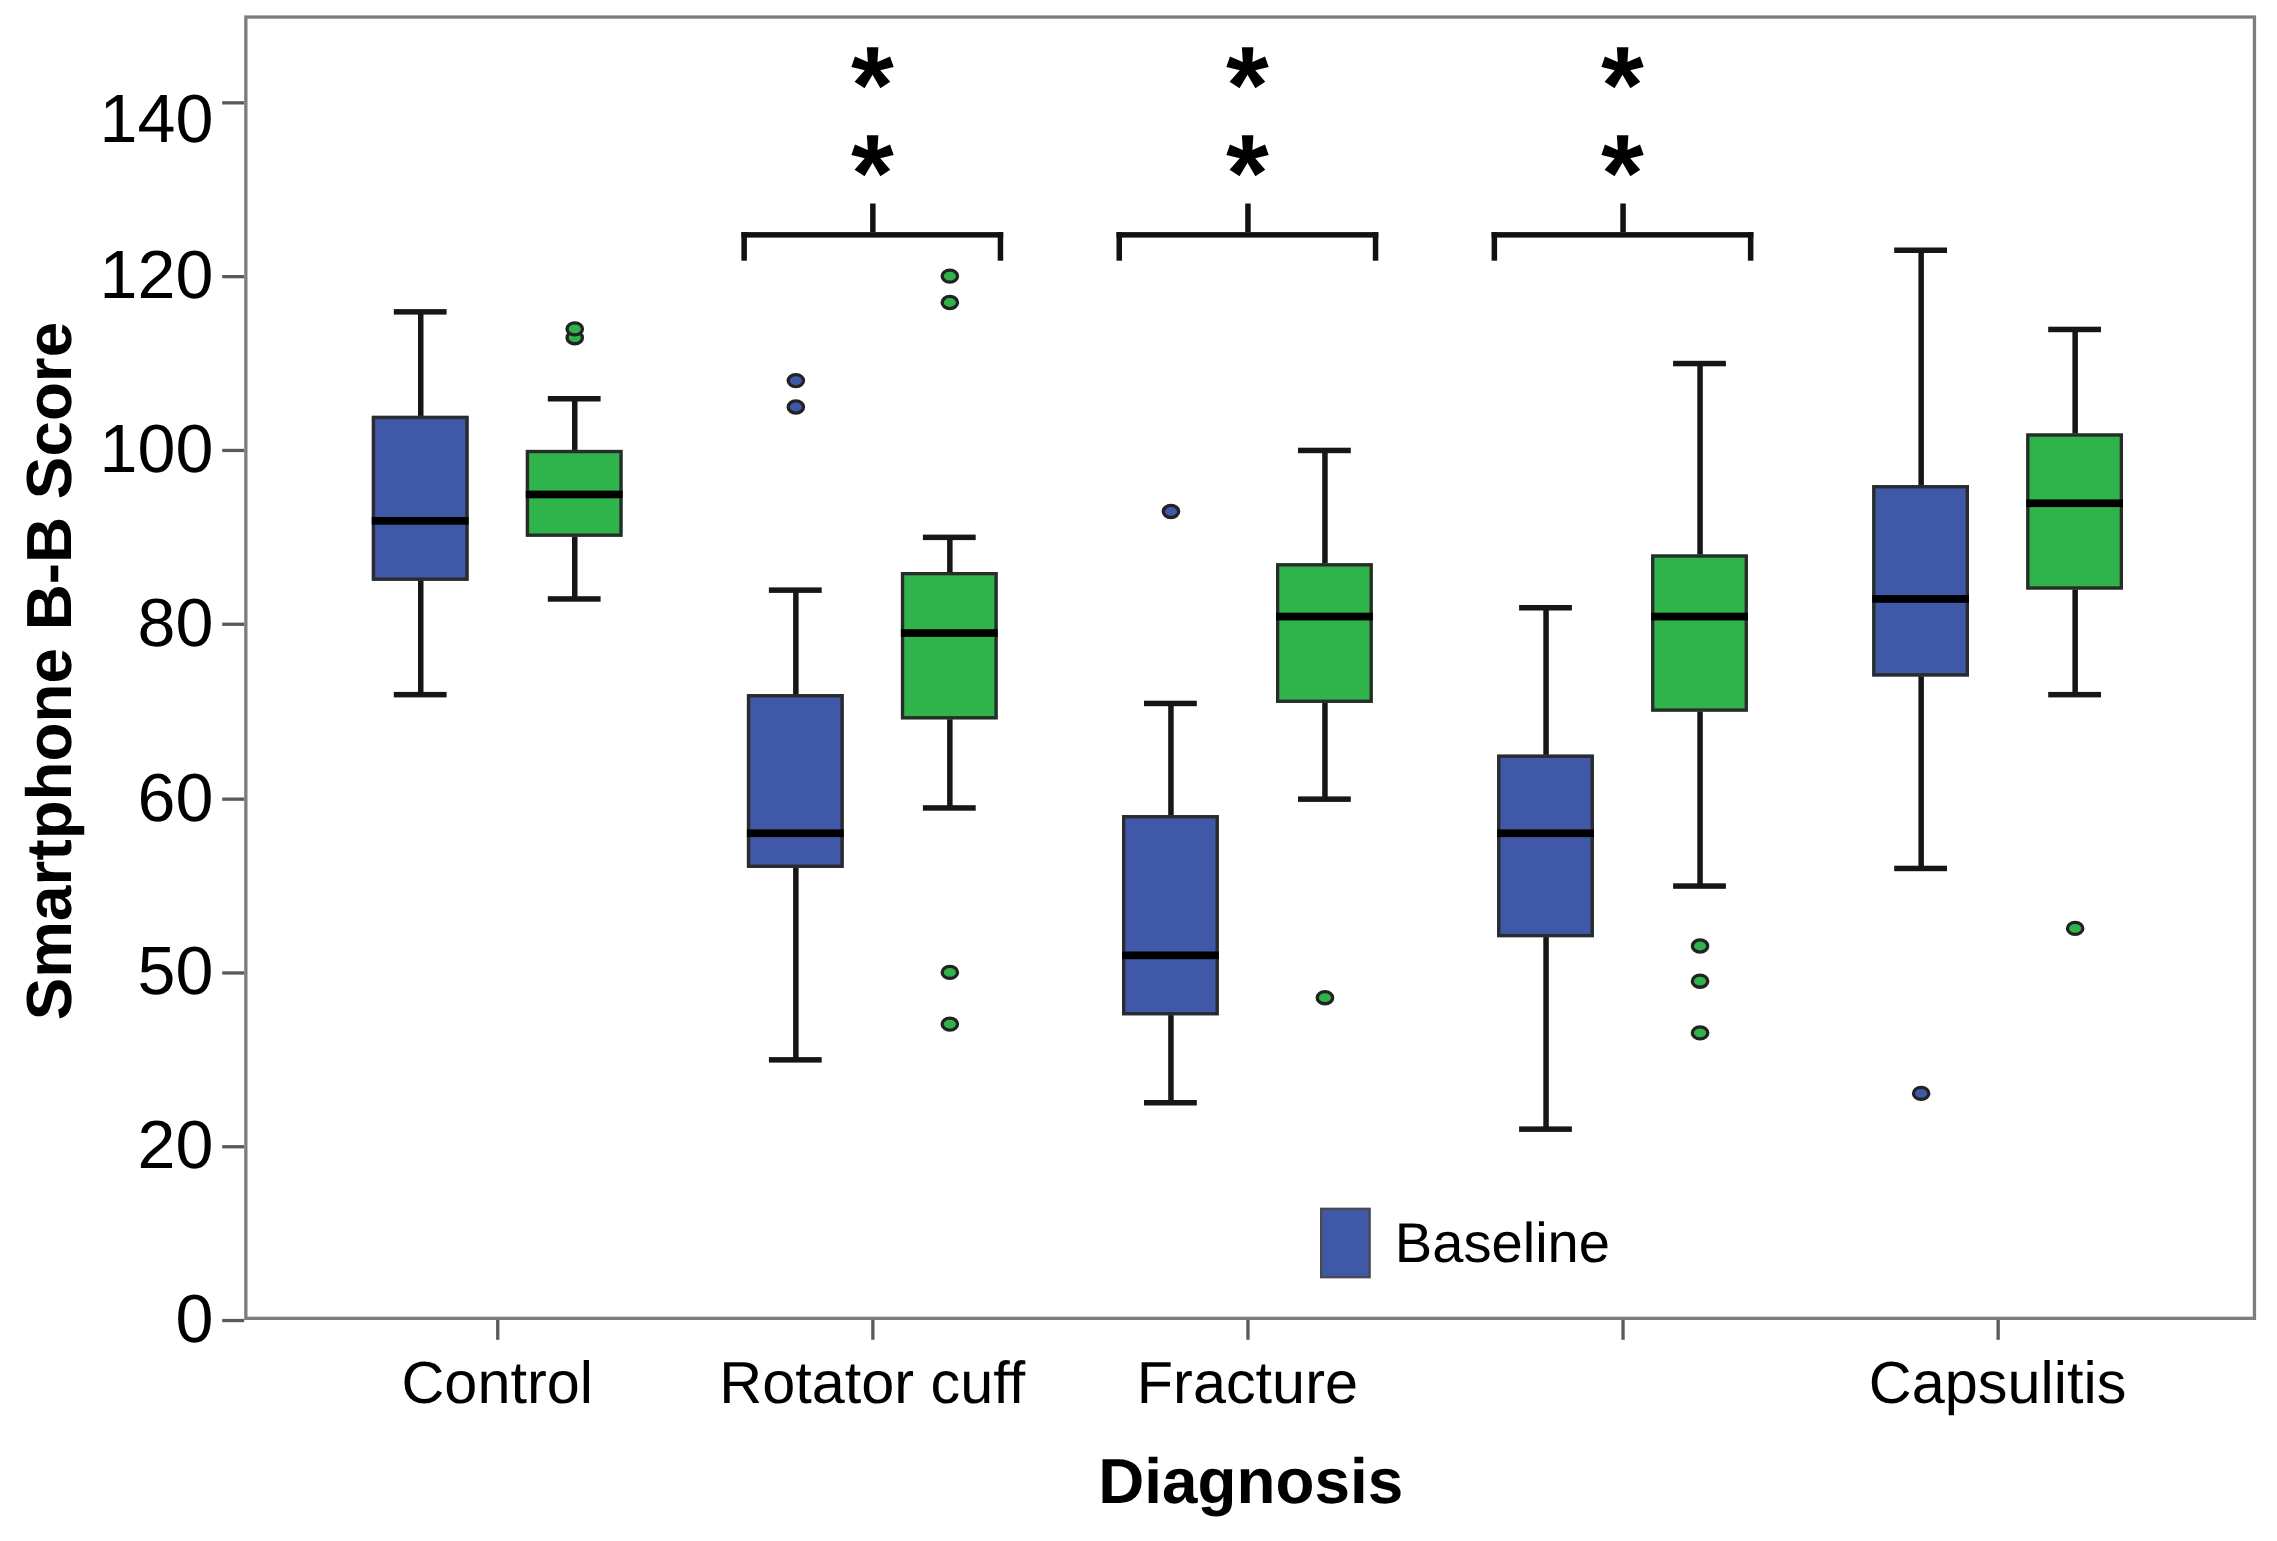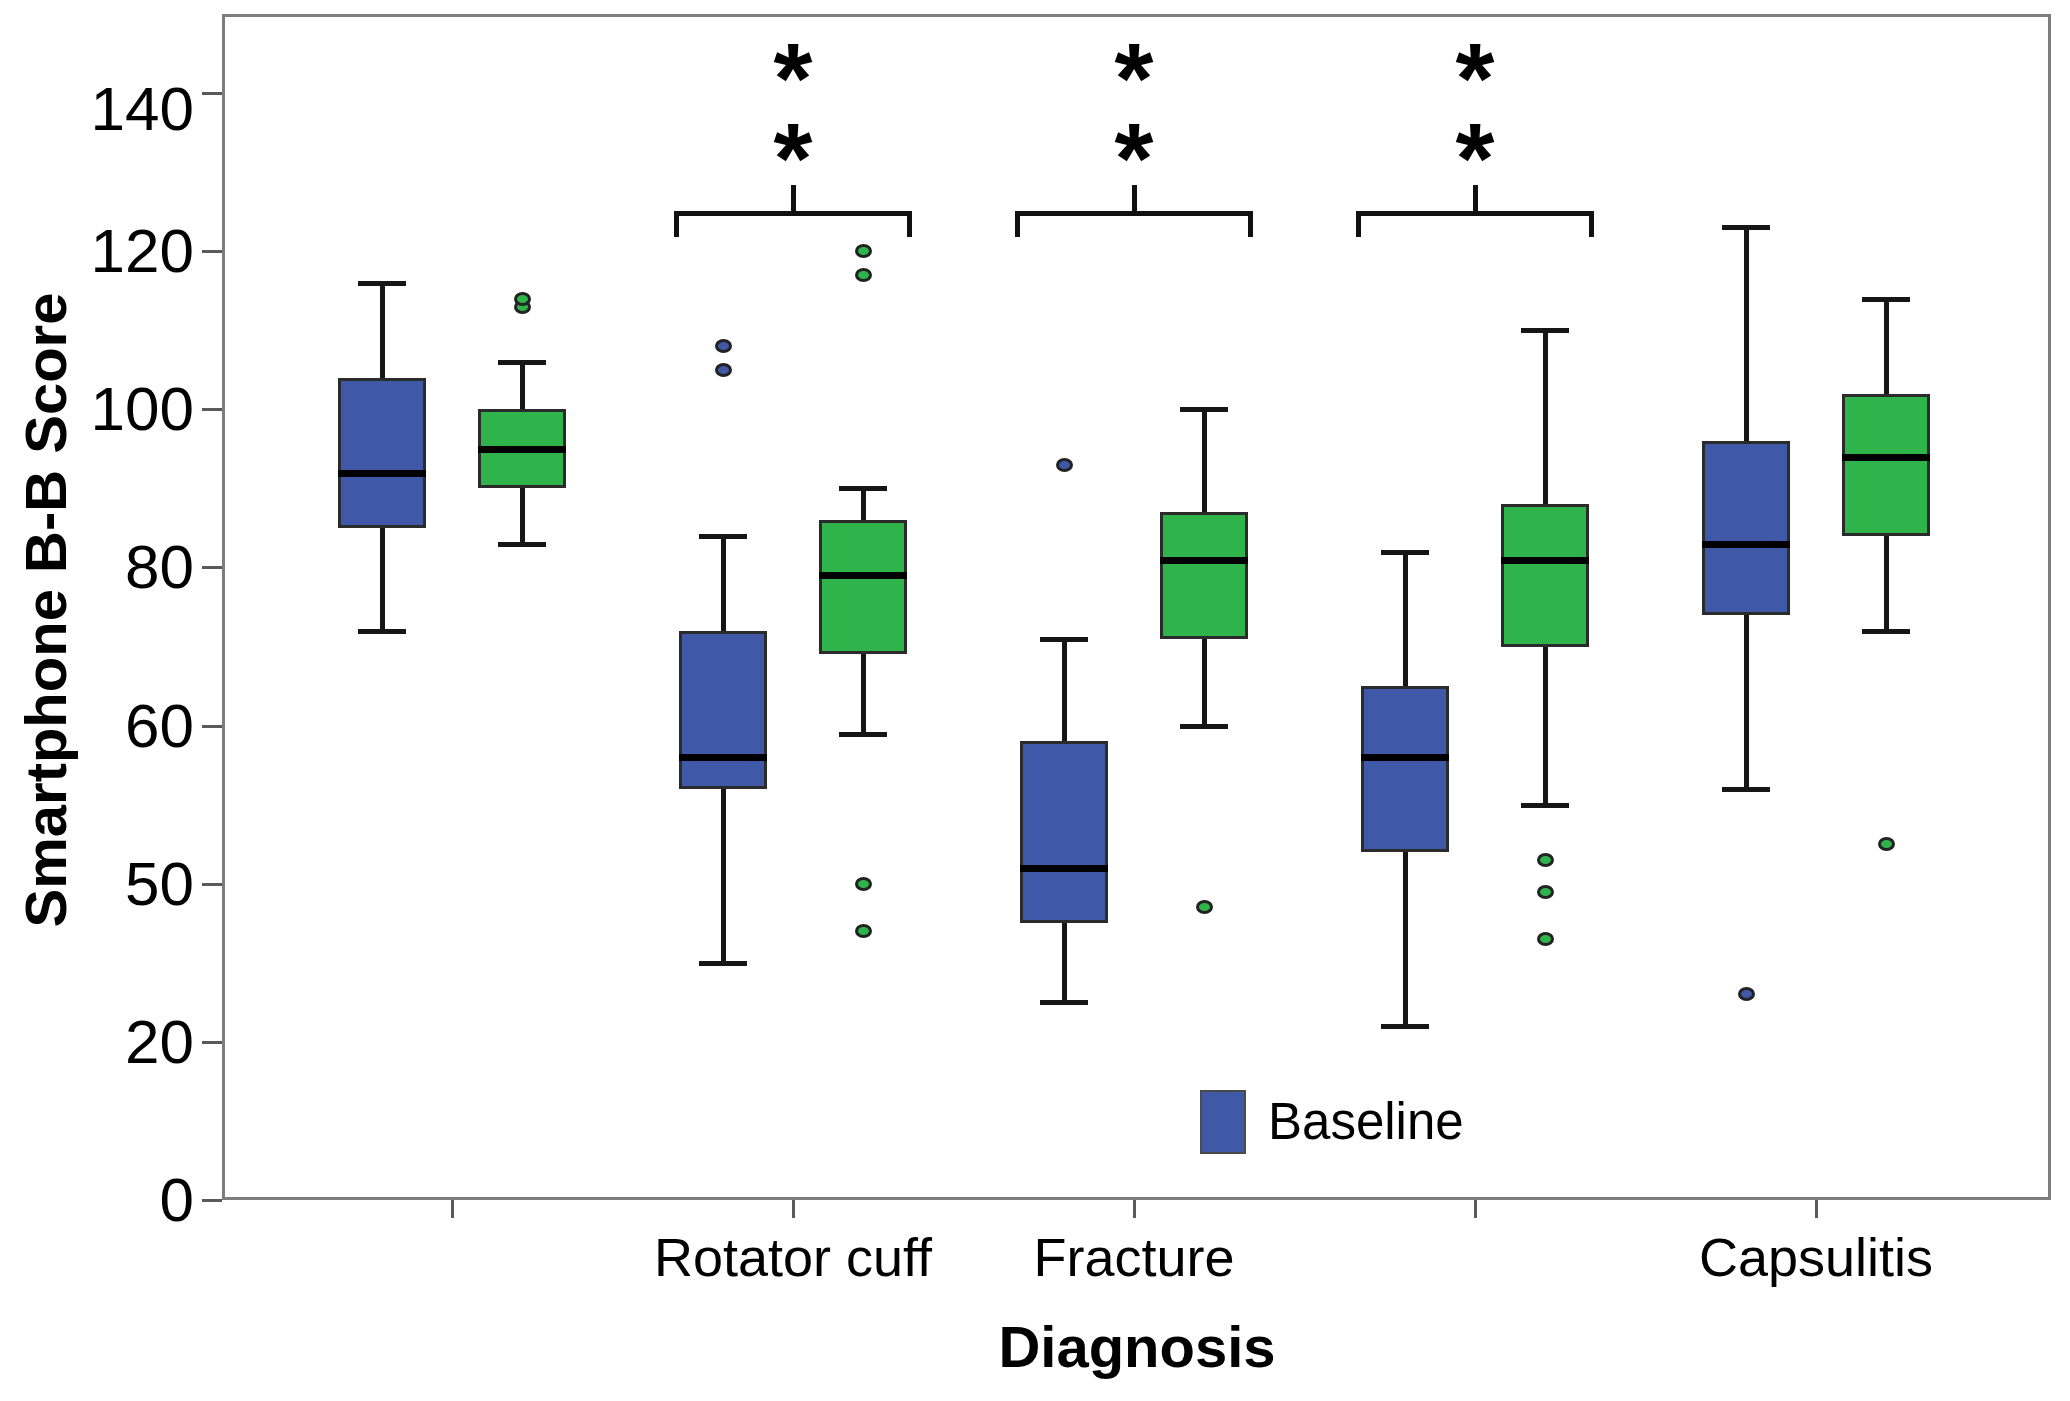--- a/index.html
+++ b/index.html
@@ -37,21 +37,21 @@
   .median-line{position:absolute;height:7px;background:#000;}
   .outlier{position:absolute;width:17px;height:14px;border-radius:50%;
     box-sizing:border-box;border:3px solid #222;}
   .sig-bar{position:absolute;height:5px;background:#111;}
   .sig-end{position:absolute;width:5px;background:#111;}
   .sig-stars{
     position:absolute;text-align:center;color:#000;font-weight:bold;
     font-size:100px;line-height:80px;white-space:pre-line;
   }
   .legend{position:absolute;left:1195px;top:1090px;width:840px;height:80px;}
-  .legend-entry{position:absolute;top:0;height:80px;display:flex;align-items:flex-start;}
+  .legend-entry{position:absolute;top:0;height:80px;display:flex;align-items:center;}
   .legend-swatch{display:inline-block;width:46px;height:64px;
     box-sizing:border-box;border:2px solid #4a4a4a;}
   .legend-label{font-size:51px;color:#000;margin-left:22px;line-height:64px;}
 </style>
 </head>
 <body>
 
 <div class="canvas">
 
   <div class="plot-area"></div>
@@ -67,20 +67,21 @@
       <div class="ytick-label" style="left: 44px; top: 694.6px;">60</div>
       <div class="ytick-mark" style="left: 202px; top: 566.467px;"></div>
       <div class="ytick-label" style="left: 44px; top: 536.467px;">80</div>
       <div class="ytick-mark" style="left: 202px; top: 408.333px;"></div>
       <div class="ytick-label" style="left: 44px; top: 378.333px;">100</div>
       <div class="ytick-mark" style="left: 202px; top: 250.2px;"></div>
       <div class="ytick-label" style="left: 44px; top: 220.2px;">120</div>
       <div class="ytick-mark" style="left: 202px; top: 92.0667px;"></div>
       <div class="ytick-label" style="left: 44px; top: 62.0667px; margin-top: 16px;">140</div>
       <div class="xtick-mark" style="left: 451px; top: 1200px;"></div>
+      <div class="xtick-label" style="left: 242px; top: 1228px;">Control</div>
       <div class="xtick-mark" style="left: 792px; top: 1200px;"></div>
       <div class="xtick-label" style="left: 583px; top: 1228px;">Rotator cuff</div>
       <div class="xtick-mark" style="left: 1133px; top: 1200px;"></div>
       <div class="xtick-label" style="left: 924px; top: 1228px;">Fracture</div>
       <div class="xtick-mark" style="left: 1474px; top: 1200px;"></div>
       <div class="xtick-mark" style="left: 1815px; top: 1200px;"></div>
       <div class="xtick-label" style="left: 1606px; top: 1228px;">Capsulitis</div>
       <div class="whisker-line" style="left: 380px; top: 282.827px; height: 347.893px;"></div>
       <div class="whisker-cap" style="left: 358px; top: 280.827px; width: 48px;"></div>
       <div class="whisker-cap" style="left: 358px; top: 628.72px; width: 48px;"></div>

